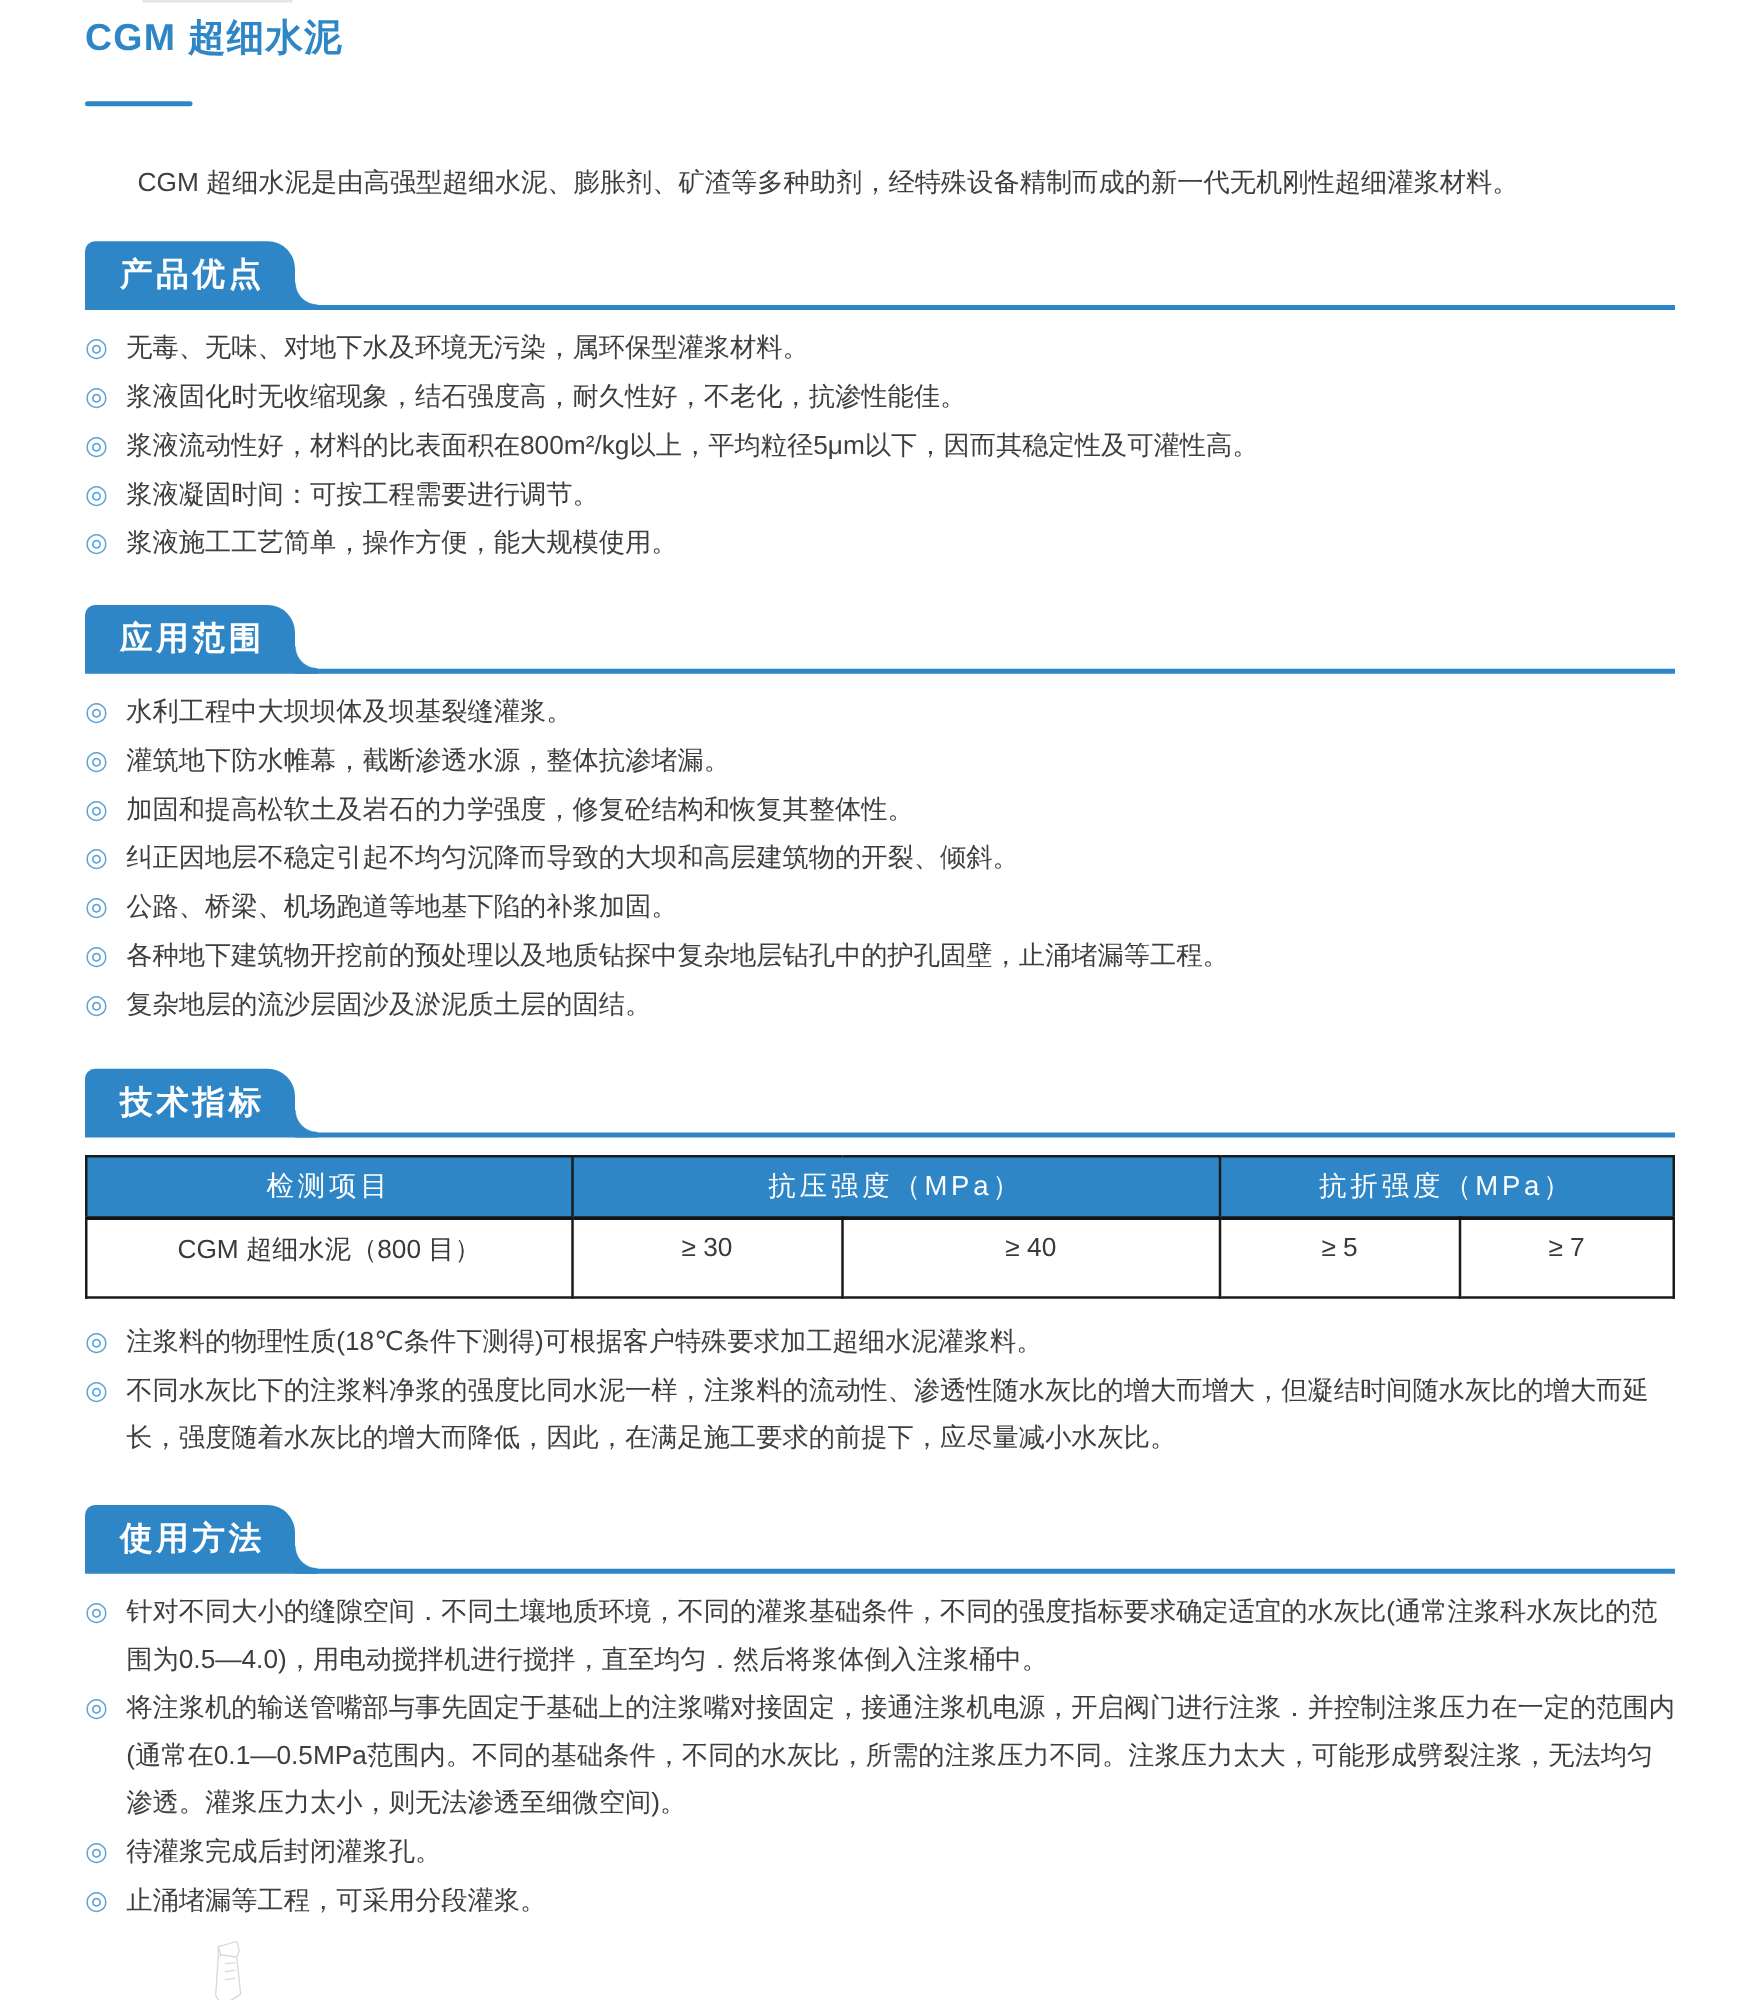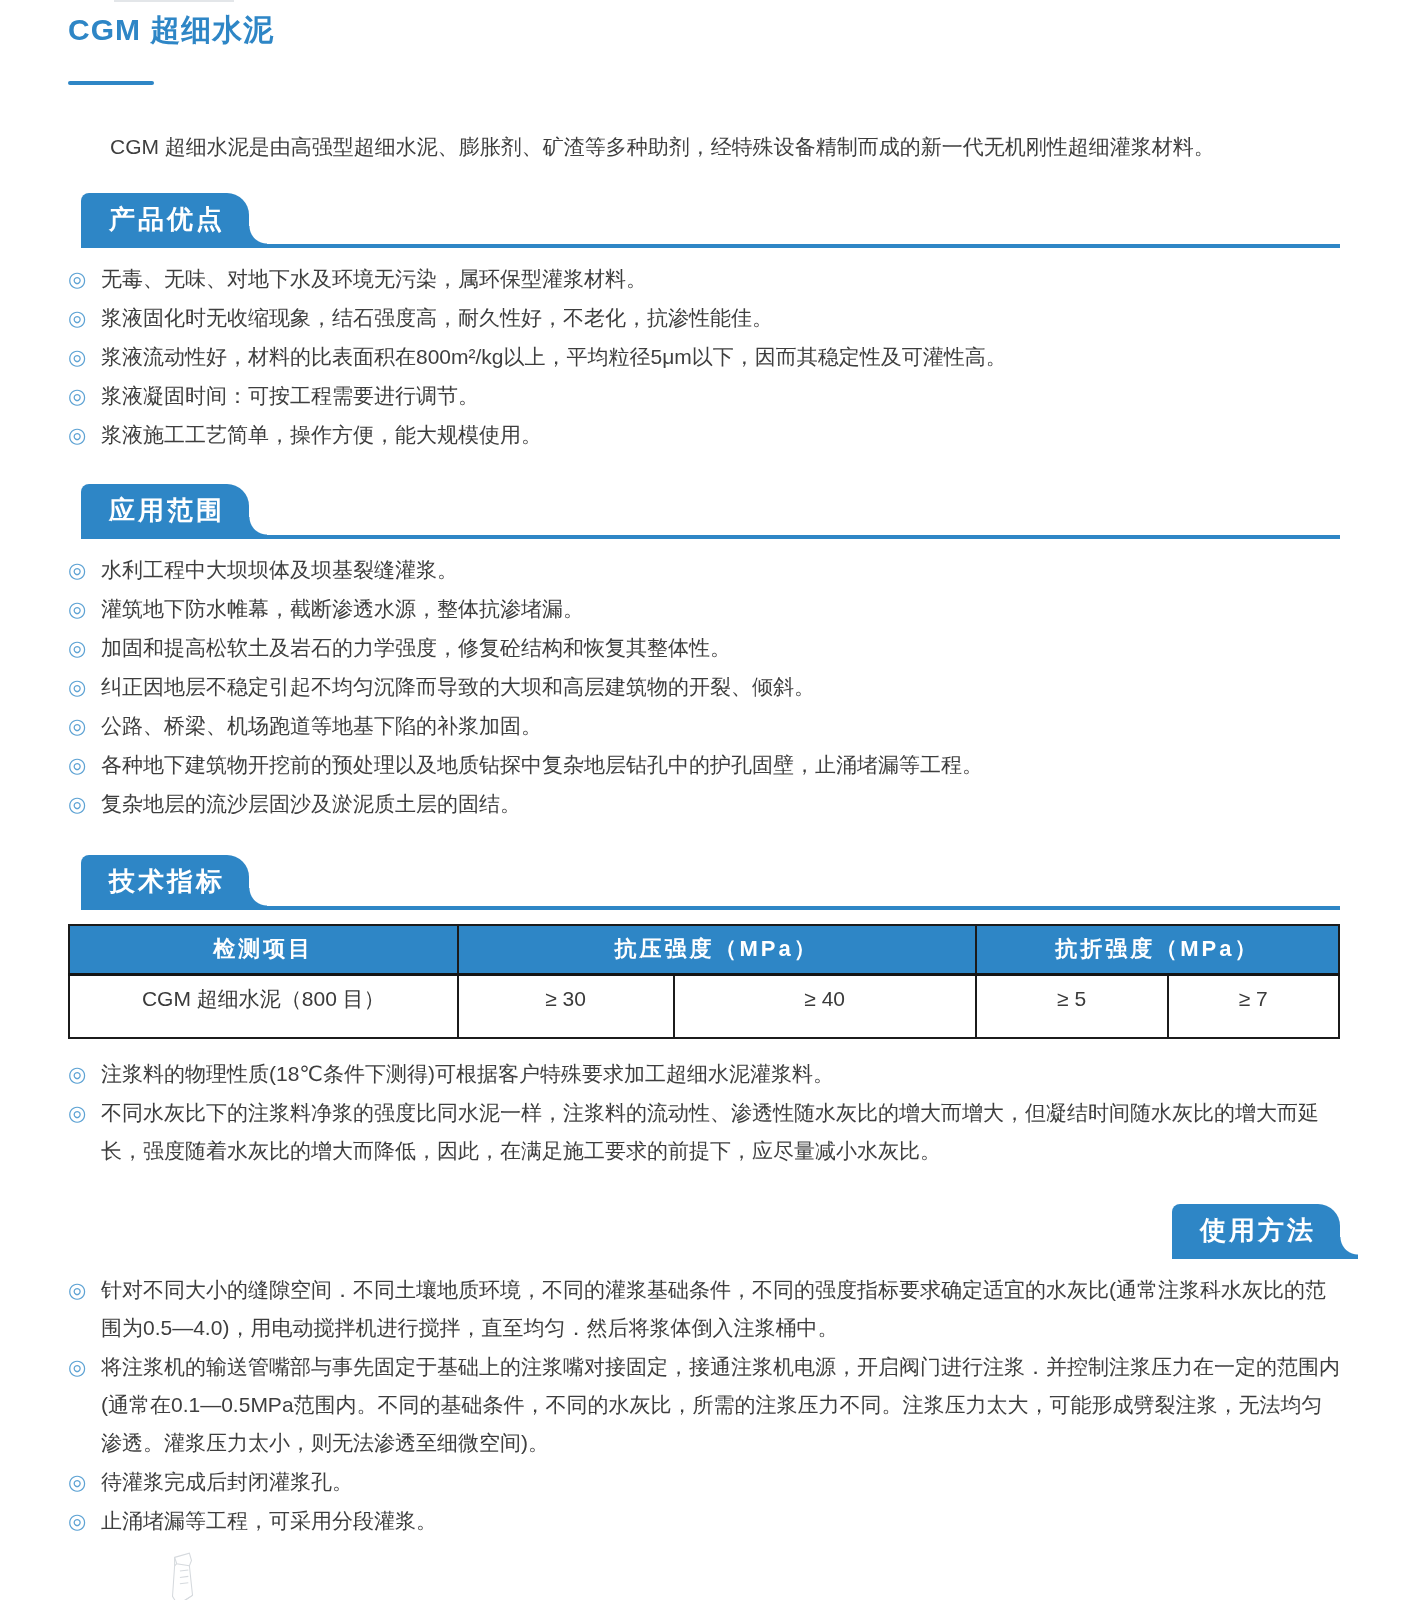--- a/index.html
+++ b/index.html
@@ -21,43 +21,42 @@
   .intro{margin:46px 0 0;font-size:21px;line-height:32px;text-indent:2em;}
 
   .ribbon{display:flex;align-items:flex-end;}
   .ribbon .tab{
     position:relative;
     background:var(--accent,#2e86c6);color:#ffffff;
     font-size:26px;font-weight:bold;letter-spacing:3px;
     padding:9px 24px 11px 28px;
     border-radius:8px 22px 0 0;
     white-space:nowrap;
-    margin-left:13px;
   }
   .ribbon .tab::after{
     content:"";position:absolute;right:-18px;bottom:0;width:18px;height:22px;
     background:radial-gradient(circle 18px at 100% 0, rgba(255,255,255,0) 17px, var(--accent,#2e86c6) 18px);
   }
   .ribbon .rule{flex:1;height:4px;background:var(--accent,#2e86c6);}
 
   .mt-a{margin-top:30px;}
   .mt-b{margin-top:30px;}
   .mt-c{margin-top:32px;}
-  .mt-d{margin-top:34px;flex-direction:column;}
+  .mt-d{margin-top:34px;}
 
   .items{list-style:none;margin:12px 0 0;padding:0;}
   .items li{position:relative;padding-left:33px;font-size:21px;line-height:38px;}
   .items li + li{margin-top:1px;}
   .items .bullet{position:absolute;left:0;top:0;color:var(--bullet-blue,#5ea3d4);font-size:21px;}
 
   .spec-table{width:100%;border-collapse:collapse;margin-top:14px;table-layout:fixed;}
   .spec-table th,.spec-table td{border:2px solid #1b1b1b;text-align:center;}
   .spec-table .head-row th{
     background:var(--table-header-bg,#2e86c6);color:#ffffff;
-    font-size:22px;font-weight:bold;letter-spacing:3px;
+    font-size:22px;font-weight:normal;letter-spacing:3px;
     padding:8px 0 9px;border-bottom:3px solid #141414;
   }
   .spec-table .sub-row td{
     background:var(--table-subheader-bg,#d8d8d8);
     font-size:21px;padding:4px 0 5px;color:#3a3a3a;
   }
   .spec-table .data-row td{font-size:21px;padding:9px 0 24px;color:#3a3a3a;margin-left:16px;}
 
   .top-artifact{position:absolute;left:114px;top:0;width:120px;height:2px;background:#e3e6e9;}
 

